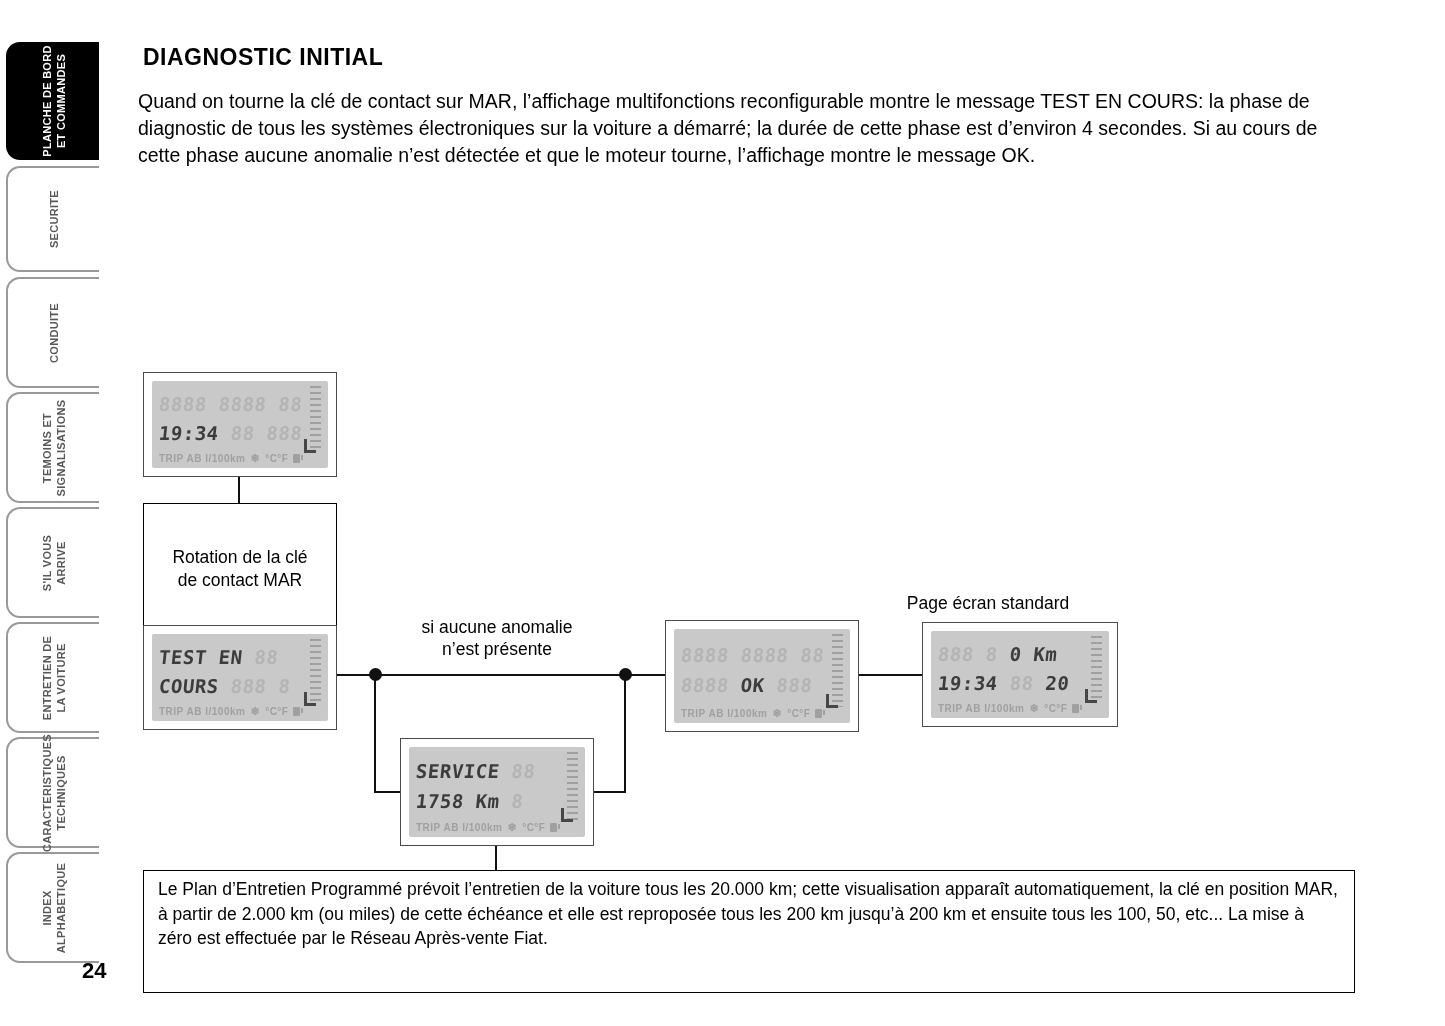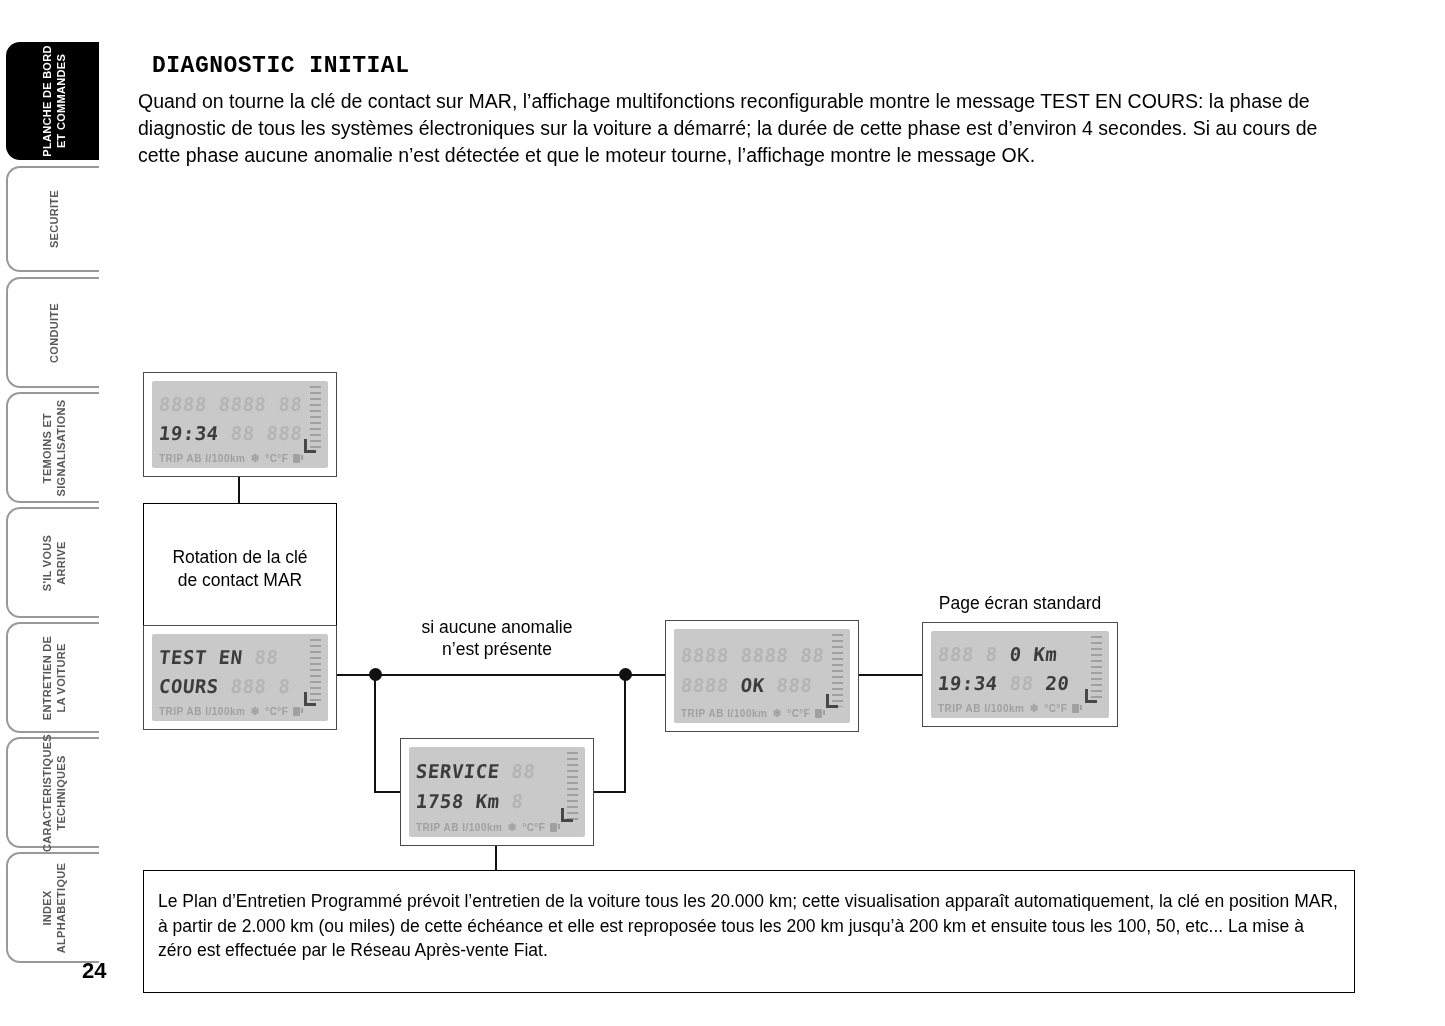--- a/index.html
+++ b/index.html
@@ -46,21 +46,21 @@
            background:repeating-linear-gradient(to bottom, #a0a0a0 0 2px, rgba(0,0,0,0) 2px 6px); }
   .gauge::after { content:""; position:absolute; left:-6px; bottom:-1px; width:9px; height:11px;
                   border-left:3px solid #474747; border-bottom:3px solid #474747; }
   .lcd-footer { height:13px; display:flex; align-items:center; gap:5px;
                 font-size:10px; font-weight:bold; color:#a0a0a0; letter-spacing:0.5px;
                 font-family:"Liberation Sans", sans-serif; }
   .snow { font-size:11px; line-height:1; }
   .pump { display:inline-block; width:7px; height:9px; background:#a0a0a0; border-radius:1px; position:relative; }
   .pump::after { content:""; position:absolute; right:-3px; top:1px; width:2px; height:5px; background:#a0a0a0; }
 
-  .footnote { padding:18px 14px; font-size:17.5px; line-height:24.5px; }
+  .footnote { padding:6px 14px; font-size:17.5px; line-height:24.5px; }
 </style>
 </head>
 <body>
 
 <div class="page">
 
   <div class="tab active" style="top:42px;height:118px;">
     <span class="tab-label">PLANCHE DE BORD
 ET COMMANDES</span>
   </div>
@@ -85,37 +85,37 @@
   <div class="tab" style="top:737px;height:111px;">
     <span class="tab-label">CARACTERISTIQUES
 TECHNIQUES</span>
   </div>
   <div class="tab" style="top:852px;height:111px;">
     <span class="tab-label">INDEX
 ALPHABETIQUE</span>
   </div>
   <div class="page-number">24</div>
 
-  <h1 class="title" style="margin:9px;font-family:Liberation Mono, monospace;">DIAGNOSTIC INITIAL</h1>
+  <h1 class="title" style="margin:0;">DIAGNOSTIC INITIAL</h1>
   <p class="para p1" style="margin:0;">Quand on tourne la clé de contact sur MAR, l’affichage multifonctions reconfigurable montre le message TEST EN COURS: la phase de diagnostic de tous les systèmes électroniques sur la voiture a démarré; la durée de cette phase est d’environ 4 secondes. Si au cours de cette phase aucune anomalie n’est détectée et que le moteur tourne, l’affichage montre le message OK.</p>
 
   <div class="line" style="left:238px;top:477px;width:2px;height:27px;"></div>
   <div class="line" style="left:238px;top:603px;width:2px;height:23px;"></div>
   <div class="line" style="left:337px;top:674px;width:586px;height:2px;"></div>
   <div class="line" style="left:374px;top:674px;width:2px;height:119px;"></div>
   <div class="line" style="left:624px;top:674px;width:2px;height:119px;"></div>
   <div class="line" style="left:374px;top:791px;width:28px;height:2px;"></div>
   <div class="line" style="left:592px;top:791px;width:34px;height:2px;"></div>
   <div class="line" style="left:495px;top:846px;width:2px;height:25px;"></div>
   <div class="dot" style="left:369px;top:668px;"></div>
   <div class="dot" style="left:619px;top:668px;"></div>
 
   <div class="diagram-label" style="left:395px;top:616px;width:204px;">si aucune anomalie
 n’est présente</div>
-  <div class="diagram-label" style="left:922px;top:592px;width:196px;">Page écran standard</div>
+  <div class="diagram-label" style="left:890px;top:592px;width:196px;">Page écran standard</div>
 
   <div class="display" style="left:143px;top:372px;width:194px;height:105px;">
     <div class="lcd">
       <div class="lcd-body">
         <div class="lcd-rows">
           <div class="lcd-row"><span class="seg ghost">8888 8888 88</span></div>
           <div class="lcd-row"><span class="seg on">19:34</span><span class="seg ghost"> 88 888</span></div>
         </div>
         <div class="gauge"></div>
       </div>

